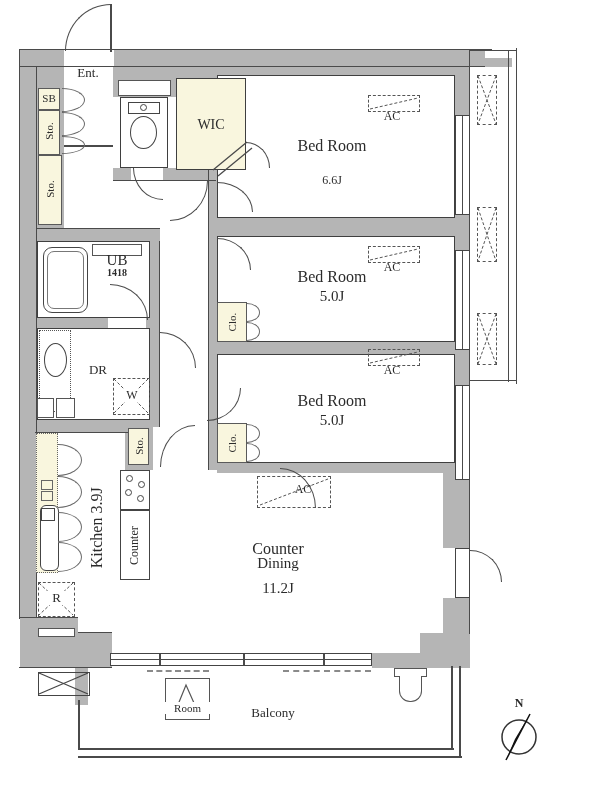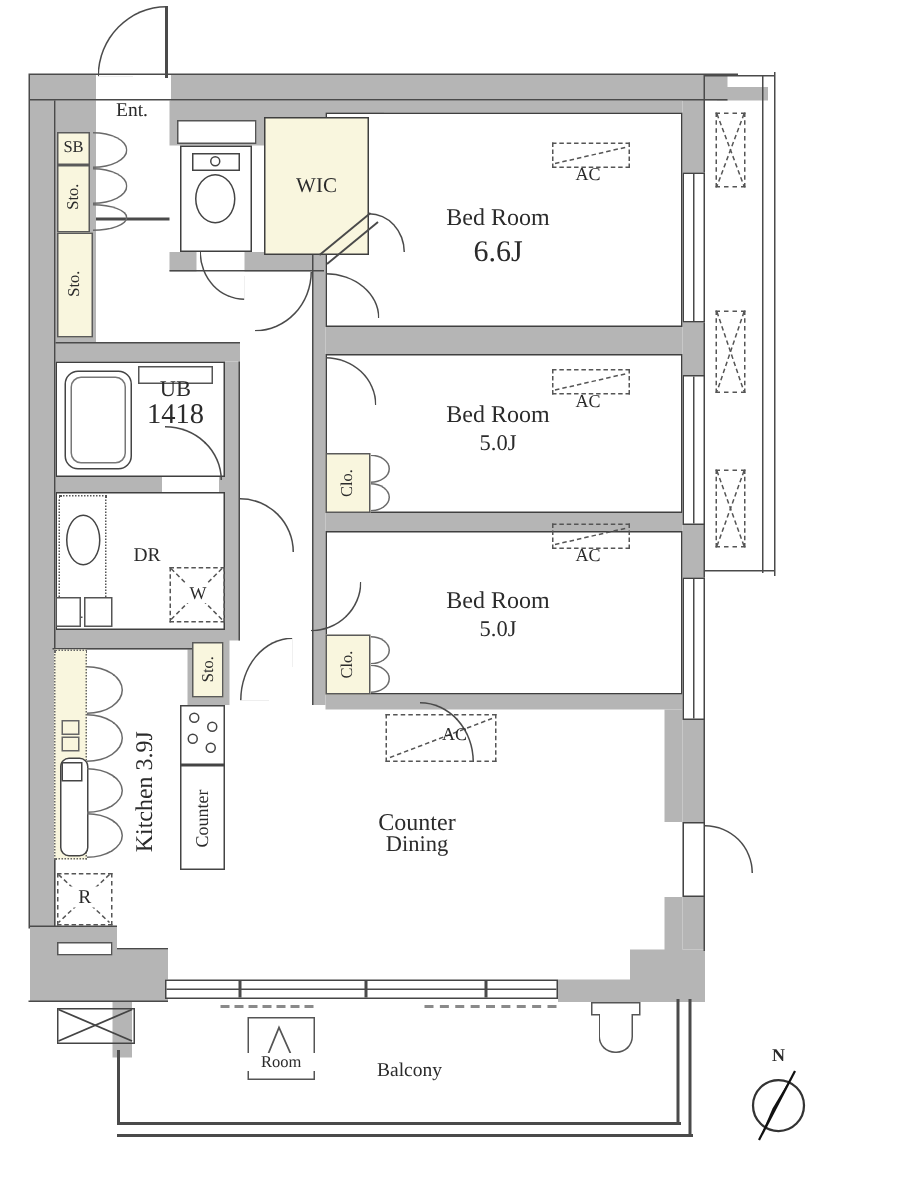--- a/index.html
+++ b/index.html
@@ -140,21 +140,21 @@
   <div class="arc tr" style="left:246px;top:142px;width:24px;height:26px;"></div>
 
   <div class="arc tr" style="left:217px;top:182px;width:36px;height:30px;"></div>
   <div class="dashbox" style="left:368px;top:95px;width:52px;height:17px;background:transparent;">
     <svg width="50" height="15" viewBox="0 0 50 15">
         <line x1="1" y1="13" x2="49" y2="2" stroke="#555" stroke-width="1" stroke-dasharray="3,2"></line>
       </svg>
   </div>
   <div class="lbl" style="left:377px;top:110px;width:30px;font-size:12px;">AC</div>
   <div class="lbl" style="left:272px;top:137px;width:120px;font-size:16px;">Bed Room</div>
-  <div class="lbl" style="left:272px;top:157px;width:120px;font-size:20px;">6.6J</div>
+  <div class="lbl" style="left:272px;top:174px;width:120px;font-size:12px;">6.6J</div>
 
   <div class="arc tr" style="left:217px;top:238px;width:34px;height:32px;"></div>
   <div class="dashbox" style="left:368px;top:246px;width:52px;height:17px;background:transparent;">
     <svg width="50" height="15" viewBox="0 0 50 15">
         <line x1="1" y1="13" x2="49" y2="2" stroke="#555" stroke-width="1" stroke-dasharray="3,2"></line>
       </svg>
   </div>
   <div class="lbl" style="left:377px;top:261px;width:30px;font-size:12px;">AC</div>
   <div class="lbl" style="left:272px;top:268px;width:120px;font-size:16px;">Bed Room</div>
   <div class="lbl" style="left:272px;top:288px;width:120px;font-size:15px;">5.0J</div>
@@ -174,21 +174,21 @@
   <div class="lbl" style="left:272px;top:412px;width:120px;font-size:15px;">5.0J</div>
   <div class="cream" style="left:217px;top:423px;width:30px;height:40px;"></div>
   <div class="lbl v" style="left:214px;top:437px;width:36px;font-size:11px;">Clo.</div>
   <div class="semir" style="left:247px;top:424px;width:13px;height:19px;"></div>
   <div class="semir" style="left:247px;top:443px;width:13px;height:19px;"></div>
 
   <div class="abs" style="left:43px;top:247px;width:45px;height:66px;background:#fff;border:1.5px solid #444;border-radius:9px;box-sizing:border-box;"></div>
   <div class="abs" style="left:47px;top:251px;width:37px;height:58px;border:1px solid #777;border-radius:7px;box-sizing:border-box;"></div>
   <div class="abs" style="left:92px;top:244px;width:50px;height:12px;background:#fff;border:1px solid #555;box-sizing:border-box;"></div>
   <div class="lbl" style="left:92px;top:252px;width:50px;font-size:15px;">UB</div>
-  <div class="lbl" style="left:92px;top:267px;width:50px;font-size:19px;">1418</div>
+  <div class="lbl" style="left:92px;top:267px;width:50px;font-size:10px;font-weight:bold;">1418</div>
   <div class="arc tr" style="left:110px;top:284px;width:38px;height:36px;"></div>
 
   <div class="abs" style="left:39px;top:330px;width:32px;height:82px;border:1px dotted #555;box-sizing:border-box;"></div>
   <div class="abs" style="left:44px;top:343px;width:23px;height:34px;border:1.2px solid #444;border-radius:50%;box-sizing:border-box;"></div>
   <div class="abs" style="left:37px;top:398px;width:17px;height:20px;background:#fff;border:1px solid #555;box-sizing:border-box;"></div>
   <div class="abs" style="left:56px;top:398px;width:19px;height:20px;background:#fff;border:1px solid #555;box-sizing:border-box;"></div>
   <div class="lbl" style="left:78px;top:363px;width:40px;font-size:13px;">DR</div>
   <div class="arc tr" style="left:160px;top:332px;width:36px;height:36px;"></div>
 
   <div class="dashbox" style="left:113px;top:378px;width:37px;height:37px;background:transparent;">
@@ -232,20 +232,21 @@
   <div class="lbl" style="left:44px;top:591px;width:25px;font-size:13px;background:#fff;">R</div>
 
   <div class="dashbox" style="left:257px;top:476px;width:74px;height:32px;background:transparent;">
     <svg width="72" height="30" viewBox="0 0 72 30">
         <line x1="2" y1="28" x2="70" y2="2" stroke="#555" stroke-width="1" stroke-dasharray="3,2"></line>
       </svg>
   </div>
   <div class="lbl" style="left:288px;top:483px;width:30px;font-size:12px;">AC</div>
   <div class="lbl" style="left:218px;top:540px;width:120px;font-size:16px;">Counter</div>
   <div class="lbl" style="left:218px;top:555px;width:120px;font-size:15px;">Dining</div>
+  <div class="lbl" style="left:218px;top:580px;width:120px;font-size:15px;">11.2J</div>
 
   <div class="win" style="left:110px;top:653px;width:262px;height:13px;">
     <div class="line" style="left:0;top:5px;width:260px;height:1px;"></div>
     <div class="line" style="left:48px;top:0;width:2px;height:11px;"></div>
     <div class="line" style="left:132px;top:0;width:2px;height:11px;"></div>
     <div class="line" style="left:212px;top:0;width:2px;height:11px;"></div>
   </div>
   <div class="abs" style="left:147px;top:670px;width:62px;height:0;border-top:2px dashed #8a8a8a;"></div>
   <div class="abs" style="left:283px;top:670px;width:88px;height:0;border-top:2px dashed #8a8a8a;"></div>
 

